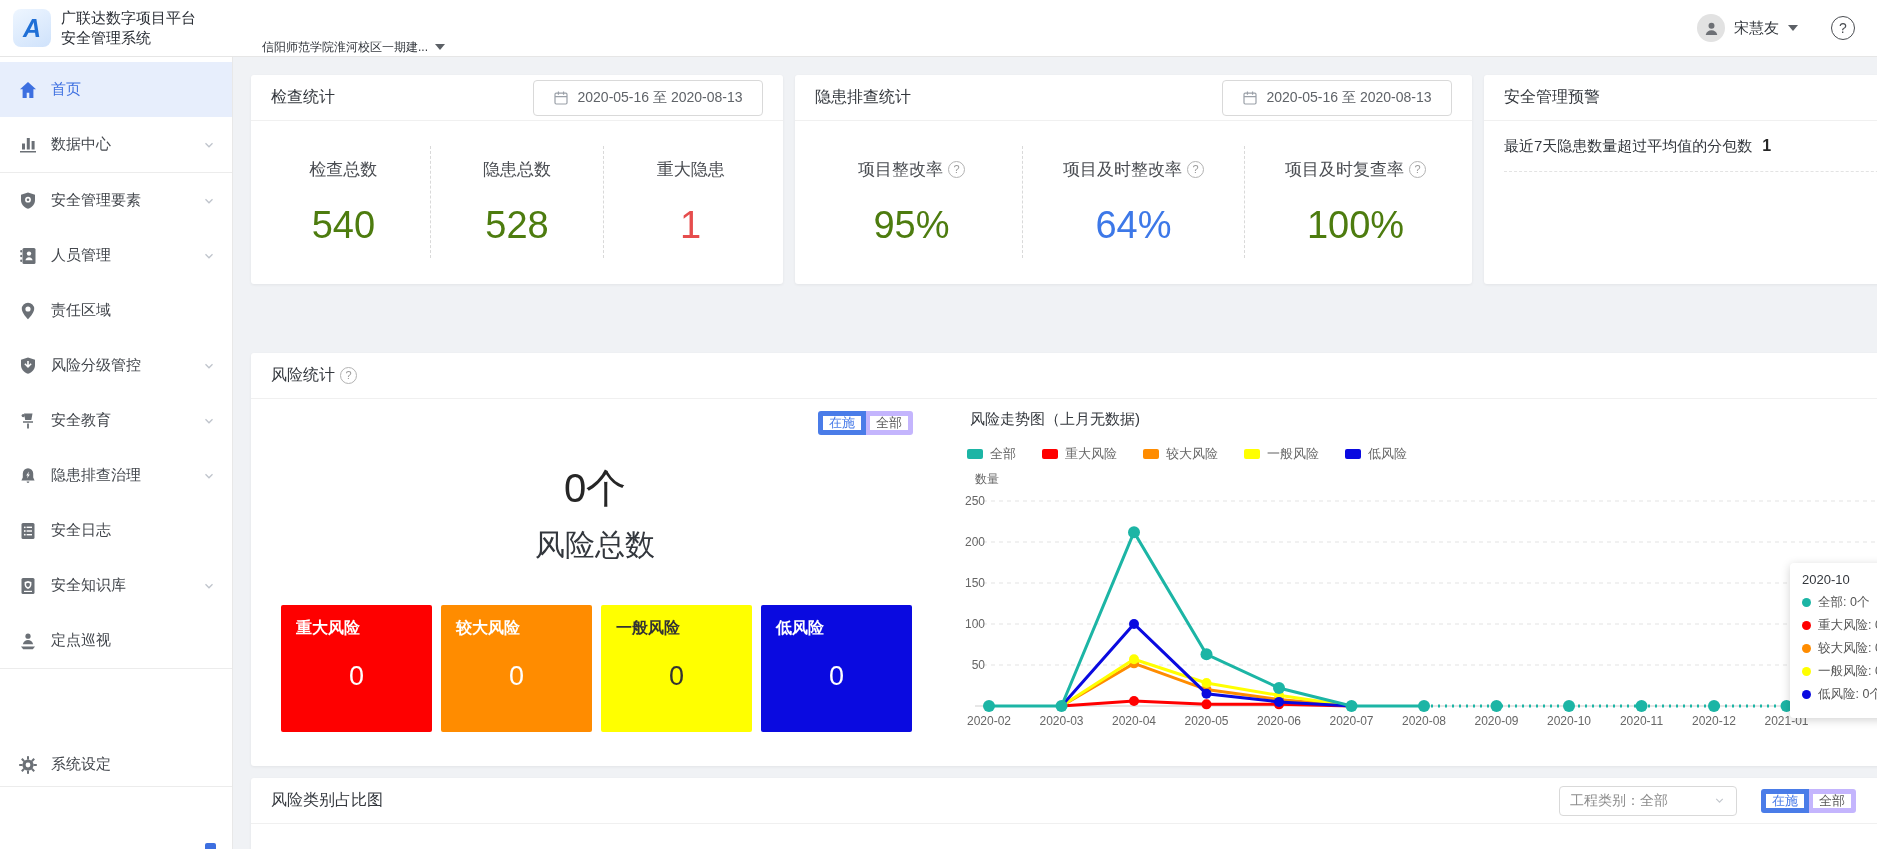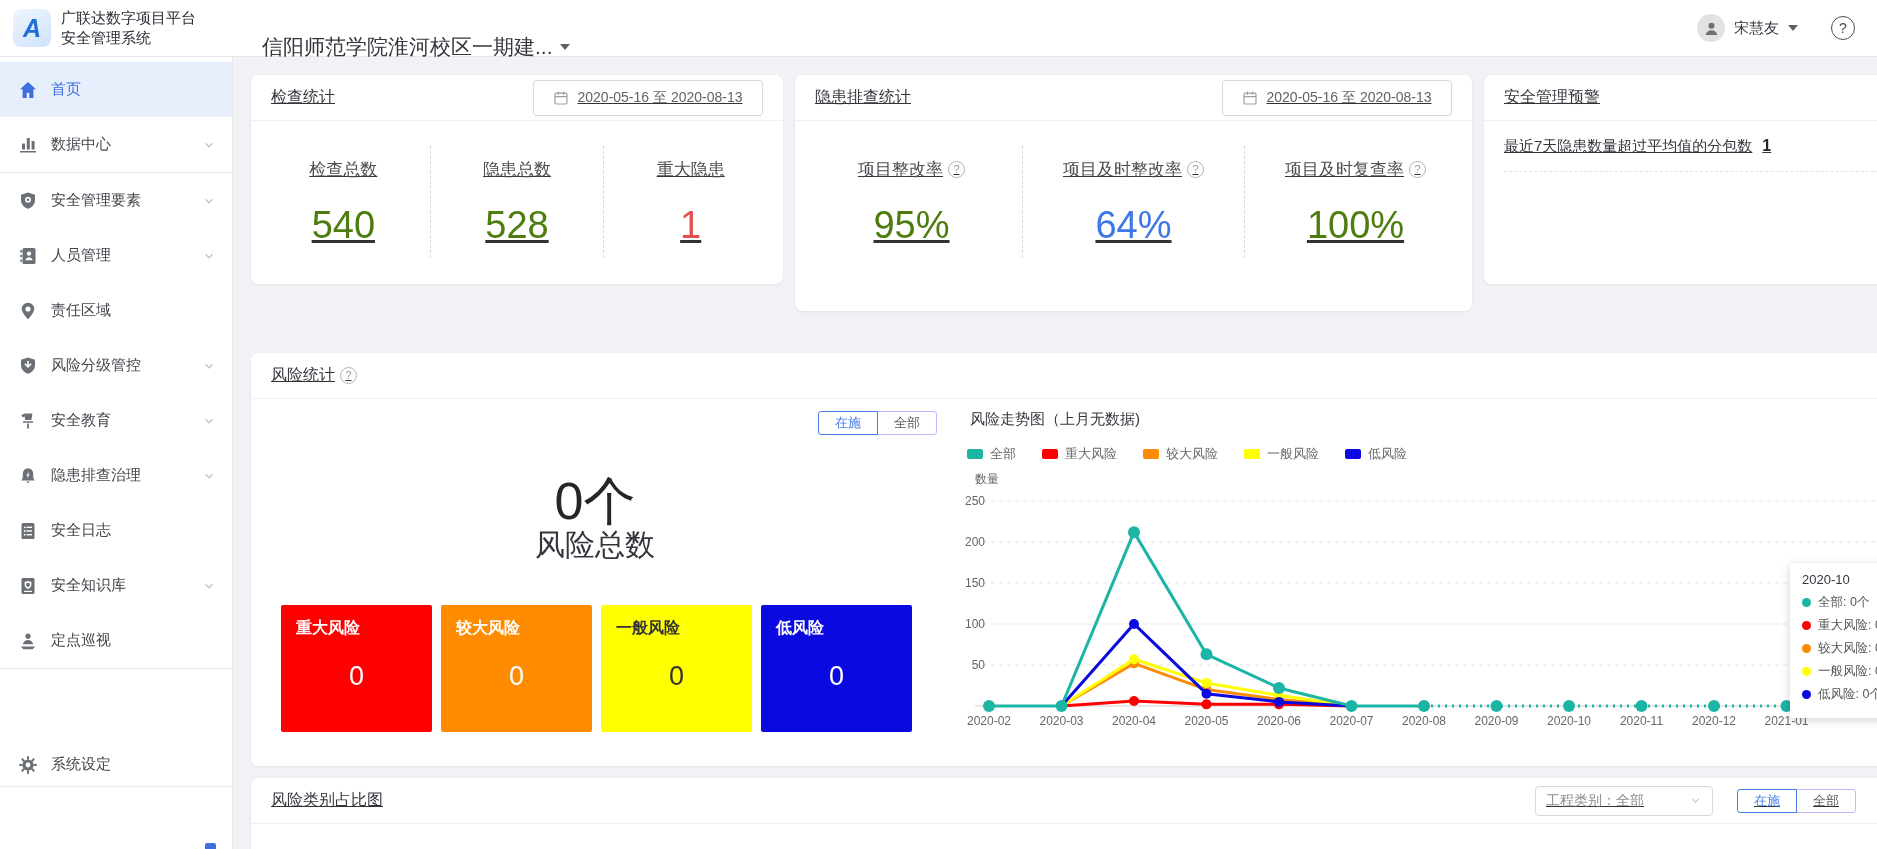--- a/index.html
+++ b/index.html
@@ -5,21 +5,21 @@
   html,body{margin:0;padding:0;background:#e9eaec;}
   #page{position:relative;width:1877px;height:849px;background:#fff;overflow:hidden;
         font-family:"Liberation Sans","DejaVu Sans",sans-serif;color:#333;}
   
   .topbar{position:absolute;left:0;top:0;right:0;height:56px;background:#fff;
           border-bottom:1px solid #e6e6e6;display:flex;align-items:center;z-index:10;}
   .logo{width:38px;height:38px;margin-left:13px;border-radius:8px;
         background:linear-gradient(150deg,#eef6ff,#cfe2fb);display:flex;align-items:center;justify-content:center;
         font-size:25px;font-weight:bold;color:#1f6fd6;font-style:italic;}
   .app-title{margin-left:10px;line-height:1.35;font-size:15px;color:#2b2f36;font-weight:500;}
-  .proj-sel{margin-left:66px;display:flex;align-items:center;gap:7px;font-size:21px;color:#33373d;cursor:pointer;margin-top:38px;}
+  .proj-sel{margin-left:66px;display:flex;align-items:center;gap:7px;font-size:12px;color:#33373d;cursor:pointer;margin-top:38px;}
   .caret{width:0;height:0;border-left:5px solid transparent;border-right:5px solid transparent;border-top:6px solid #5c6066;}
   .hd-right{margin-left:auto;display:flex;align-items:center;margin-right:22px;gap:9px;}
   .avatar{width:28px;height:28px;border-radius:50%;background:#e2e2e2;display:flex;align-items:center;justify-content:center;color:#6d7075;}
   .uname{font-size:15px;color:#33373d;}
   .help{width:22px;height:22px;border-radius:50%;border:1.5px solid #4a4d52;color:#4a4d52;
         font-size:14px;line-height:22px;text-align:center;margin-left:24px;cursor:pointer;}
   .help::after{content:"?";}
   
   .sidebar{position:absolute;left:0;top:56px;bottom:0;width:233px;background:#fff;
            border-right:1px solid #e8e8e8;box-sizing:border-box;padding-top:6px;z-index:5;font-family:Liberation Mono, monospace;}
@@ -28,57 +28,57 @@
   .sb-item .lbl{font-size:15px;color:#43474d;flex:1;}
   .sb-item .chev{color:#bfc4cc;flex:none;width:14px;height:14px;}
   .sb-item.active{background:#e7eefc;}
   .sb-item.active .lbl,.sb-item.active .icn{color:#3d6fe0;}
   .sb-divider{border-top:1px solid #ececec;}
   .sb-section{height:38px;display:flex;align-items:center;padding-left:16px;font-size:13px;color:#9aa0a8;}
   .sb-item.sys{height:43px;margin-top:74px;}
   .sb-blue{position:absolute;left:205px;top:787px;width:11px;height:11px;background:#3d6fe0;border-radius:2px;}
   
   .main{position:absolute;left:233px;top:56px;right:0;bottom:0;background:#f0f2f5;overflow:hidden;}
-  .card{position:absolute;background:#fff;border-radius:8px;box-shadow:0 1px 3px rgba(0,0,0,.06);text-decoration:underline;}
+  .card{position:absolute;background:#fff;border-radius:3px;box-shadow:0 1px 3px rgba(0,0,0,.06);}
   .card-hd{height:46px;display:flex;align-items:center;padding:0 20px;border-bottom:1px solid #f0f0f0;box-sizing:border-box;}
   .card-title{font-size:16px;color:#33373d;}
   .qmark{display:inline-block;width:15px;height:15px;border:1px solid #b3b3b3;border-radius:50%;
          color:#9a9a9a;font-size:11px;line-height:15px;text-align:center;margin-left:5px;vertical-align:1px;}
   .qmark::after{content:"?";}
   .datebox{margin-left:auto;width:228px;height:34px;border:1px solid #d9d9d9;border-radius:4px;
            display:flex;align-items:center;justify-content:center;gap:8px;color:#5f6368;font-size:14px;
            background:#fff;cursor:pointer;}
   .datebox .cal{color:#9aa0a8;}
   #card-inspect{left:18px;top:19px;width:532px;height:209px;}
-  #card-hazard{left:562px;top:19px;width:677px;height:236px;}
+  #card-hazard{left:562px;top:19px;width:677px;height:209px;}
   #card-warning{left:1251px;top:19px;width:420px;height:209px;}
   #card-risk{left:18px;top:297px;width:1653px;height:413px;}
   #card-pie{left:18px;top:722px;width:1653px;height:160px;}
   .stat-body{display:flex;height:162px;align-items:center;padding:0 6px;}
   .stat-col{flex:1;display:flex;flex-direction:column;align-items:center;gap:23px;}
   .stat-label{font-size:17px;color:#4a4d52;display:flex;align-items:center;}
   .stat-value{font-size:38px;color:#4d7c0f;}
   .stat-sep{width:0;height:112px;border-left:1px dashed #d9d9d9;}
   .warn-row{display:flex;align-items:baseline;gap:10px;padding:16px 20px 15px;font-size:15px;color:#33373d;}
   .warn-count{font-weight:bold;font-size:16px;color:#262626;}
   .warn-divider{border-top:1px dashed #e3e3e3;margin-left:20px;}
   
   .toggle-g{position:absolute;display:flex;}
   #risk-toggle{left:567px;top:58px;}
-  .tbtn{width:60px;height:24px;font-size:13px;display:flex;align-items:center;justify-content:center;
-        background:#fff;border:1px solid #c4b5fd;color:#595959;box-sizing:border-box;cursor:pointer;}
+  .tbtn{width:48px;height:24px;font-size:13px;display:flex;align-items:center;justify-content:center;
+        background:#fff;border:5px solid #c4b5fd;color:#595959;box-sizing:border-box;cursor:pointer;}
   .tbtn:first-child{border-radius:3px 0 0 3px;}
   .tbtn:last-child{border-radius:0 3px 3px 0;margin-left:-1px;}
   .tbtn.active{border-color:#4a7ce8;color:#4a7ce8;position:relative;z-index:1;}
   .trend-title{position:absolute;left:719px;top:57px;font-size:15px;color:#33373d;}
   .legend{position:absolute;left:716px;top:92px;display:flex;gap:26px;}
   .legend-item{display:flex;align-items:center;gap:7px;font-size:13px;color:#666;cursor:pointer;}
   .legend-swatch{width:16px;height:10px;border-radius:2px;}
   #trend-chart{position:absolute;left:700px;top:116px;}
-  .risk-total-value{position:absolute;left:30px;top:114px;width:628px;text-align:center;font-size:52px;color:#262626;}
+  .risk-total-value{position:absolute;left:30px;top:108px;width:628px;text-align:center;font-size:40px;color:#262626;}
   .risk-total-label{position:absolute;left:30px;top:172px;width:628px;text-align:center;font-size:30px;color:#33373d;}
   .risk-boxes{position:absolute;left:30px;top:252px;display:flex;gap:9px;}
   .risk-box{width:151px;height:127px;border-radius:2px;padding:13px 15px;box-sizing:border-box;}
   .risk-box-label{font-size:16px;font-weight:bold;}
   .risk-box-value{text-align:center;font-size:27px;margin-top:22px;}
   .tooltip{position:absolute;left:1539px;top:210px;width:134px;background:#fff;border-radius:4px;
            box-shadow:0 2px 10px rgba(0,0,0,.18);padding:9px 12px;z-index:6;}
   .tt-title{font-size:13px;color:#33373d;margin-bottom:7px;}
   .tt-row{display:flex;align-items:center;gap:7px;font-size:12.5px;color:#555;margin:6px 0;white-space:nowrap;}
   .tt-dot{width:9px;height:9px;border-radius:50%;flex:none;}

